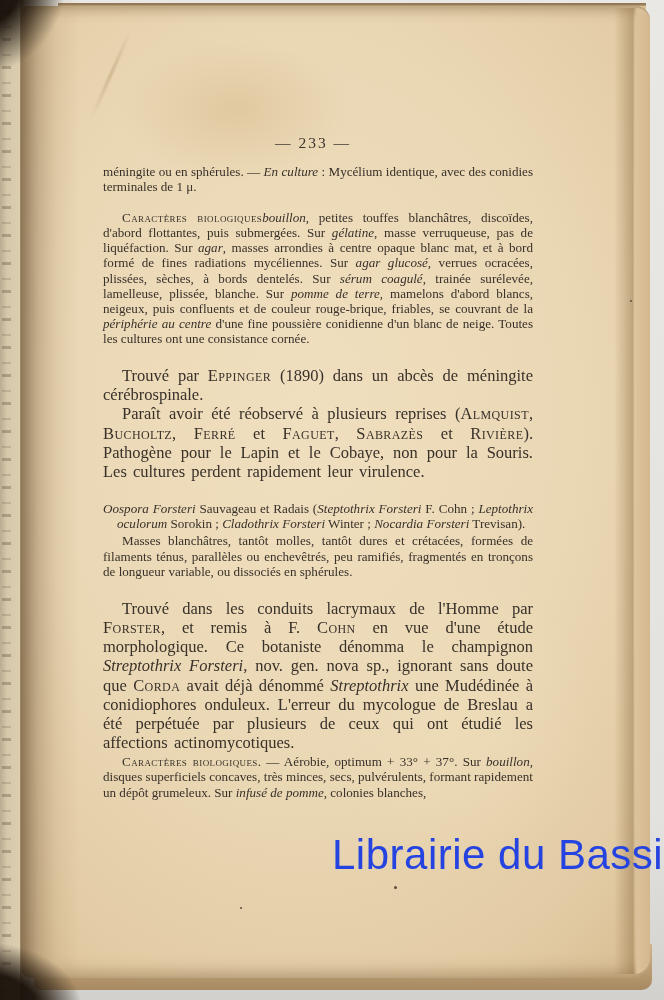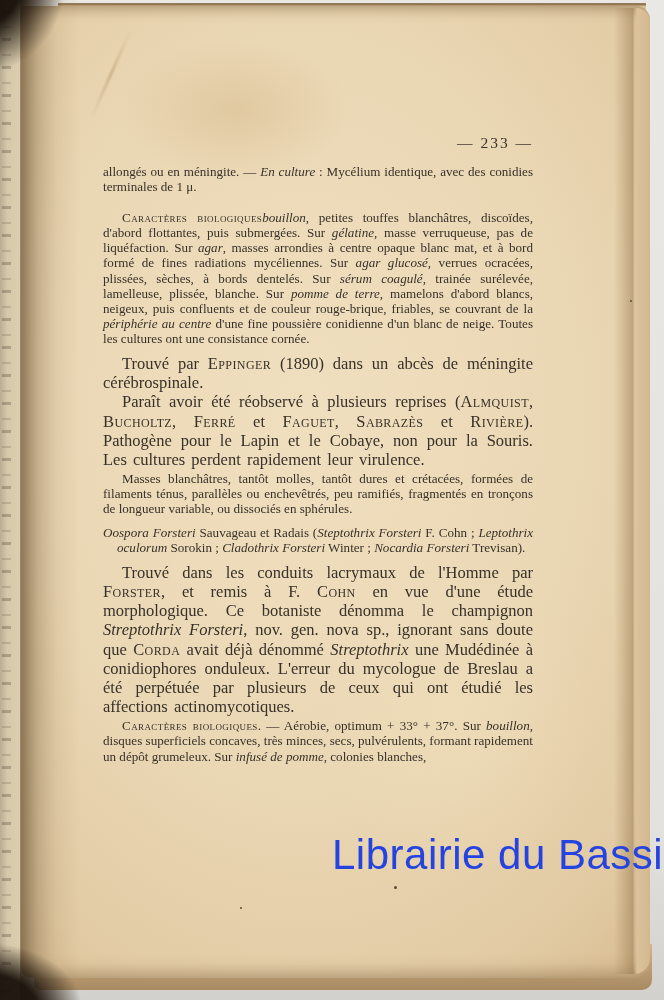--- a/index.html
+++ b/index.html
@@ -49,31 +49,31 @@
   .stain{position:absolute;border-radius:50%;z-index:3;pointer-events:none;}
   .stain.s1{left:120px;top:40px;width:230px;height:140px;
     background:radial-gradient(closest-side,rgba(214,186,140,.5),rgba(214,186,140,0));}
   .stain.s2{left:330px;top:560px;width:260px;height:320px;
     background:radial-gradient(closest-side,rgba(244,228,192,.35),rgba(244,228,192,0));}
   .speck{position:absolute;border-radius:50%;background:#5a4c38;z-index:5;}
 
   
   .content{position:absolute;left:103px;top:134px;width:430px;z-index:6;
     color:#38312a;}
-  .page-number{text-align:right;font-size:15.5px;letter-spacing:2px;
+  .page-number{text-align:center;font-size:15.5px;letter-spacing:2px;
     margin:0 0 0 -10px;color:#3b342c;}
   .para{margin:0;text-align:justify;}
   .para:after{content:"";display:inline-block;width:0;}
   .p-sm{font-size:13.1px;line-height:15.1px;}
   .p-lg{font-size:16.5px;line-height:19.2px;word-spacing:2px;}
   .ind{text-indent:19px;}
   .hang{padding-left:14px;text-indent:-14px;}
   .mt-xs{margin-top:2px;}
   .mt-sm{margin-top:16px;}
-  .mt-lg{margin-top:8px;}
+  .mt-lg{margin-top:20px;}
   .mt-xl{margin-top:12px;}
   .i{font-style:italic;}
   .sc{font-variant:small-caps;letter-spacing:.4px;}
 
   
   .watermark{position:absolute;left:332px;top:831px;z-index:8;
     font-family:"Liberation Sans", sans-serif;font-size:42px;font-weight:400;
     letter-spacing:.5px;white-space:nowrap;}
 </style>
 </head>
@@ -96,26 +96,26 @@
   <div class="corner-dark-tl"></div>
   <div class="corner-dark-bl"></div>
 
   <div class="speck" style="left:394px;top:886px;width:3px;height:3px;"></div>
   <div class="speck" style="left:630px;top:300px;width:2px;height:2px;"></div>
   <div class="speck" style="left:240px;top:907px;width:2px;height:2px;"></div>
 
   <div class="content">
     <p class="page-number">— 233 —</p>
     <div id="text-column">
-        <p class="para p-sm mt-xl"><span>allongés ou en méningite. — </span><span class="i">En culture</span><span> : Mycélium  identique,  avec  des conidies  terminales  de 1 μ.</span></p>
+        <p class="para p-sm mt-xl"><span>méningite ou en sphérules. — </span><span class="i">En culture</span><span> : Mycélium  identique,  avec  des conidies  terminales  de 1 μ.</span></p>
         <p class="para p-sm ind mt-sm"><span class="sc">Caractères biologiques</span><span></span><span class="i">bouillon</span><span>, petites  touffes  blanchâtres, discoïdes, d'abord flottantes, puis submergées. Sur </span><span class="i">gélatine</span><span>,  masse verruqueuse, pas de liquéfaction.  Sur </span><span class="i">agar</span><span>,  masses  arrondies  à  centre opaque blanc mat, et à bord  formé  de  fines  radiations  mycéliennes. Sur </span><span class="i">agar glucosé</span><span>, verrues  ocracées,  plissées,  sèches,  à  bords  dentelés.  Sur </span><span class="i">sérum coagulé</span><span>, trainée surélevée, lamelleuse, plissée, blanche. Sur </span><span class="i">pomme de terre</span><span>, mamelons d'abord blancs, neigeux, puis confluents et  de  couleur rouge-brique, friables, se couvrant de la </span><span class="i">périphérie au centre</span><span> d'une fine poussière conidienne d'un blanc de neige. Toutes les  cultures  ont une  consistance cornée.</span></p>
         <p class="para p-lg ind mt-lg"><span>Trouvé par </span><span class="sc">Eppinger</span><span> (1890)  dans  un  abcès de  méningite cérébrospinale.</span></p>
         <p class="para p-lg ind"><span>Paraît avoir été réobservé à plusieurs reprises (</span><span class="sc">Almquist</span><span>, </span><span class="sc">Bucholtz</span><span>, </span><span class="sc">Ferré</span><span> et </span><span class="sc">Faguet</span><span>, </span><span class="sc">Sabrazès</span><span> et </span><span class="sc">Rivière</span><span>). Pathogène pour le Lapin et  le Cobaye, non pour  la  Souris.  Les cultures perdent rapidement leur virulence.</span></p>
+        <p class="para p-sm hang mt-lg"><span class="i">Oospora Forsteri</span><span> Sauvageau et Radais (</span><span class="i">Steptothrix Forsteri</span><span> F. Cohn ; </span><span class="i">Leptothrix oculorum</span><span> Sorokin ; </span><span class="i">Cladothrix Forsteri</span><span> Winter ; </span><span class="i">Nocardia Forsteri</span><span> Trevisan).</span></p>
         <p class="para p-sm ind mt-xs"><span>Masses blanchâtres, tantôt molles, tantôt dures et crétacées,  formées de filaments ténus, parallèles ou enchevêtrés, peu ramifiés,  fragmentés en tronçons de longueur variable, ou dissociés en sphérules.</span></p>
-        <p class="para p-sm hang mt-lg"><span class="i">Oospora Forsteri</span><span> Sauvageau et Radais (</span><span class="i">Steptothrix Forsteri</span><span> F. Cohn ; </span><span class="i">Leptothrix oculorum</span><span> Sorokin ; </span><span class="i">Cladothrix Forsteri</span><span> Winter ; </span><span class="i">Nocardia Forsteri</span><span> Trevisan).</span></p>
         <p class="para p-lg ind mt-lg"><span>Trouvé  dans  les  conduits  lacrymaux  de  l'Homme  par </span><span class="sc">Forster</span><span>, et remis à F. </span><span class="sc">Cohn</span><span> en vue d'une étude morphologique. Ce  botaniste  dénomma  le  champignon </span><span class="i">Streptothrix Forsteri</span><span>,  nov.  gen.  nova  sp.,  ignorant  sans  doute  que </span><span class="sc">Corda</span><span> avait déjà dénommé </span><span class="i">Streptothrix</span><span> une Mudédinée  à conidiophores onduleux. L'erreur du  mycologue  de  Breslau a été perpétuée par plusieurs de ceux qui ont étudié les affections actinomycotiques.</span></p>
         <p class="para p-sm ind mt-xs"><span class="sc">Caractères biologiques</span><span>. —  Aérobie, optimum + 33° + 37°. Sur </span><span class="i">bouillon</span><span>, disques superficiels  concaves, très  minces, secs, pulvérulents, formant  rapidement  un  dépôt  grumeleux.  Sur </span><span class="i">infusé  de  pomme</span><span>,  colonies  blanches,</span></p>
       </div>
   </div>
 
   <div class="watermark" style="color: rgb(37, 67, 224);">Librairie du Bassin</div>
 
 </div>
 
 </body></html>

